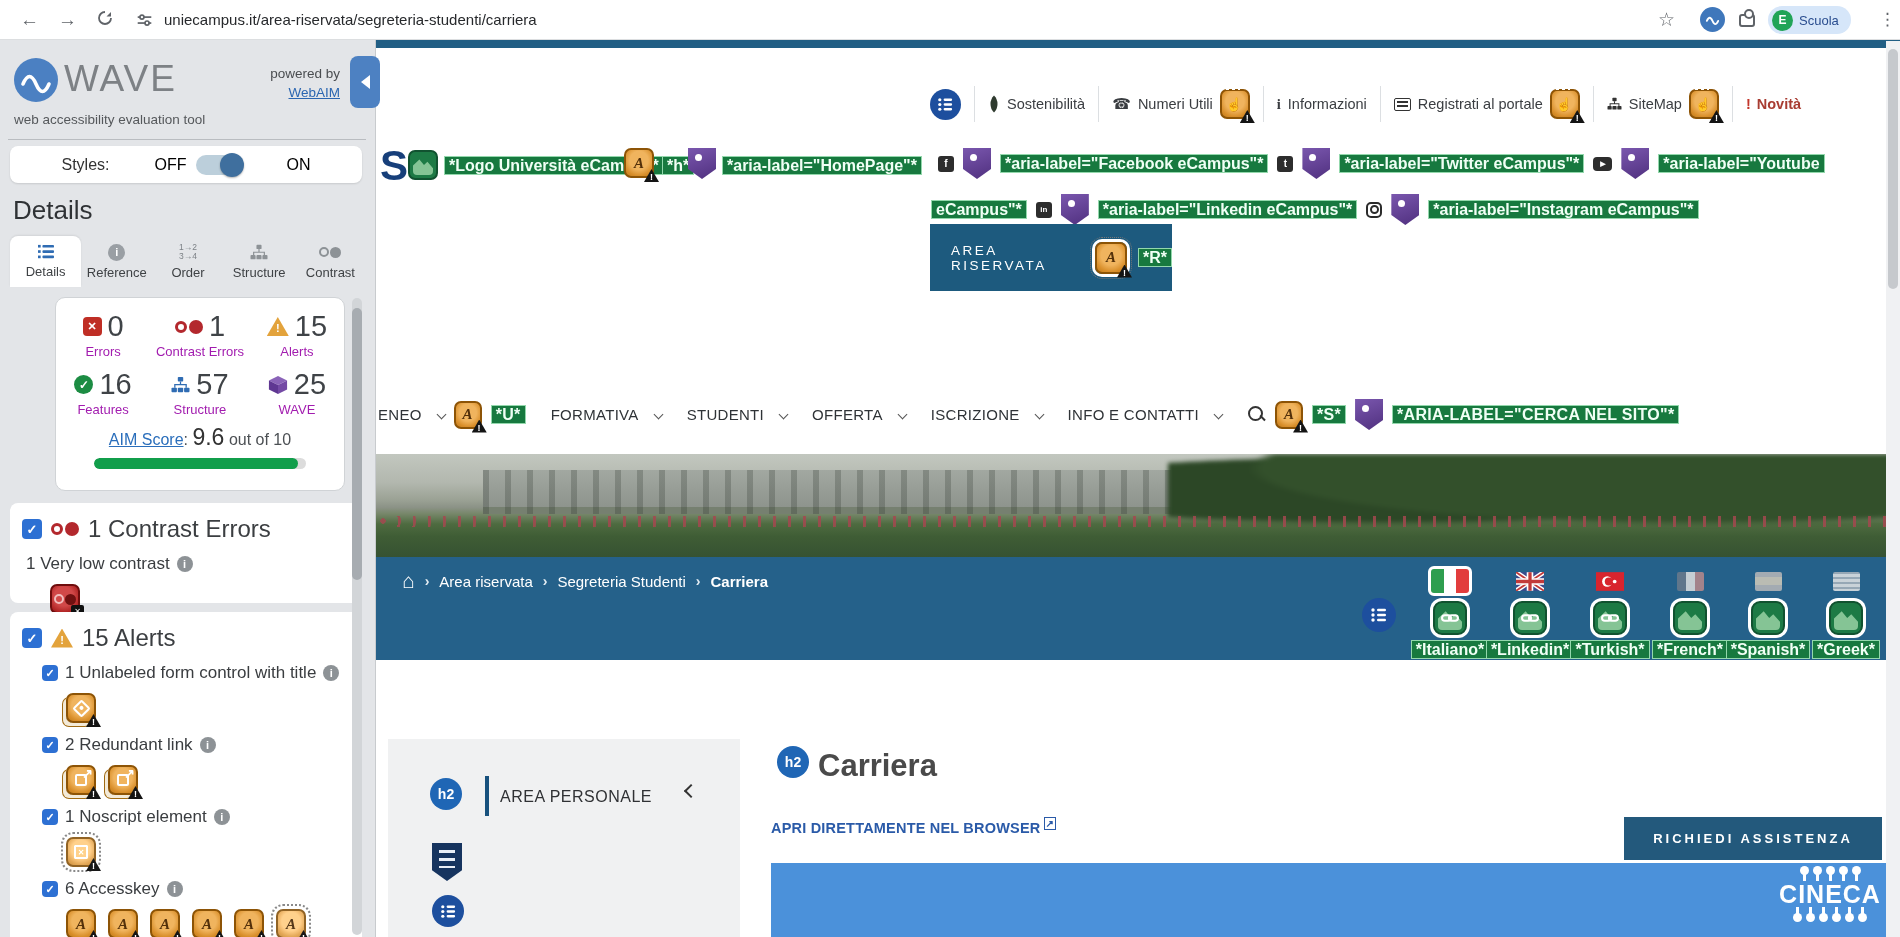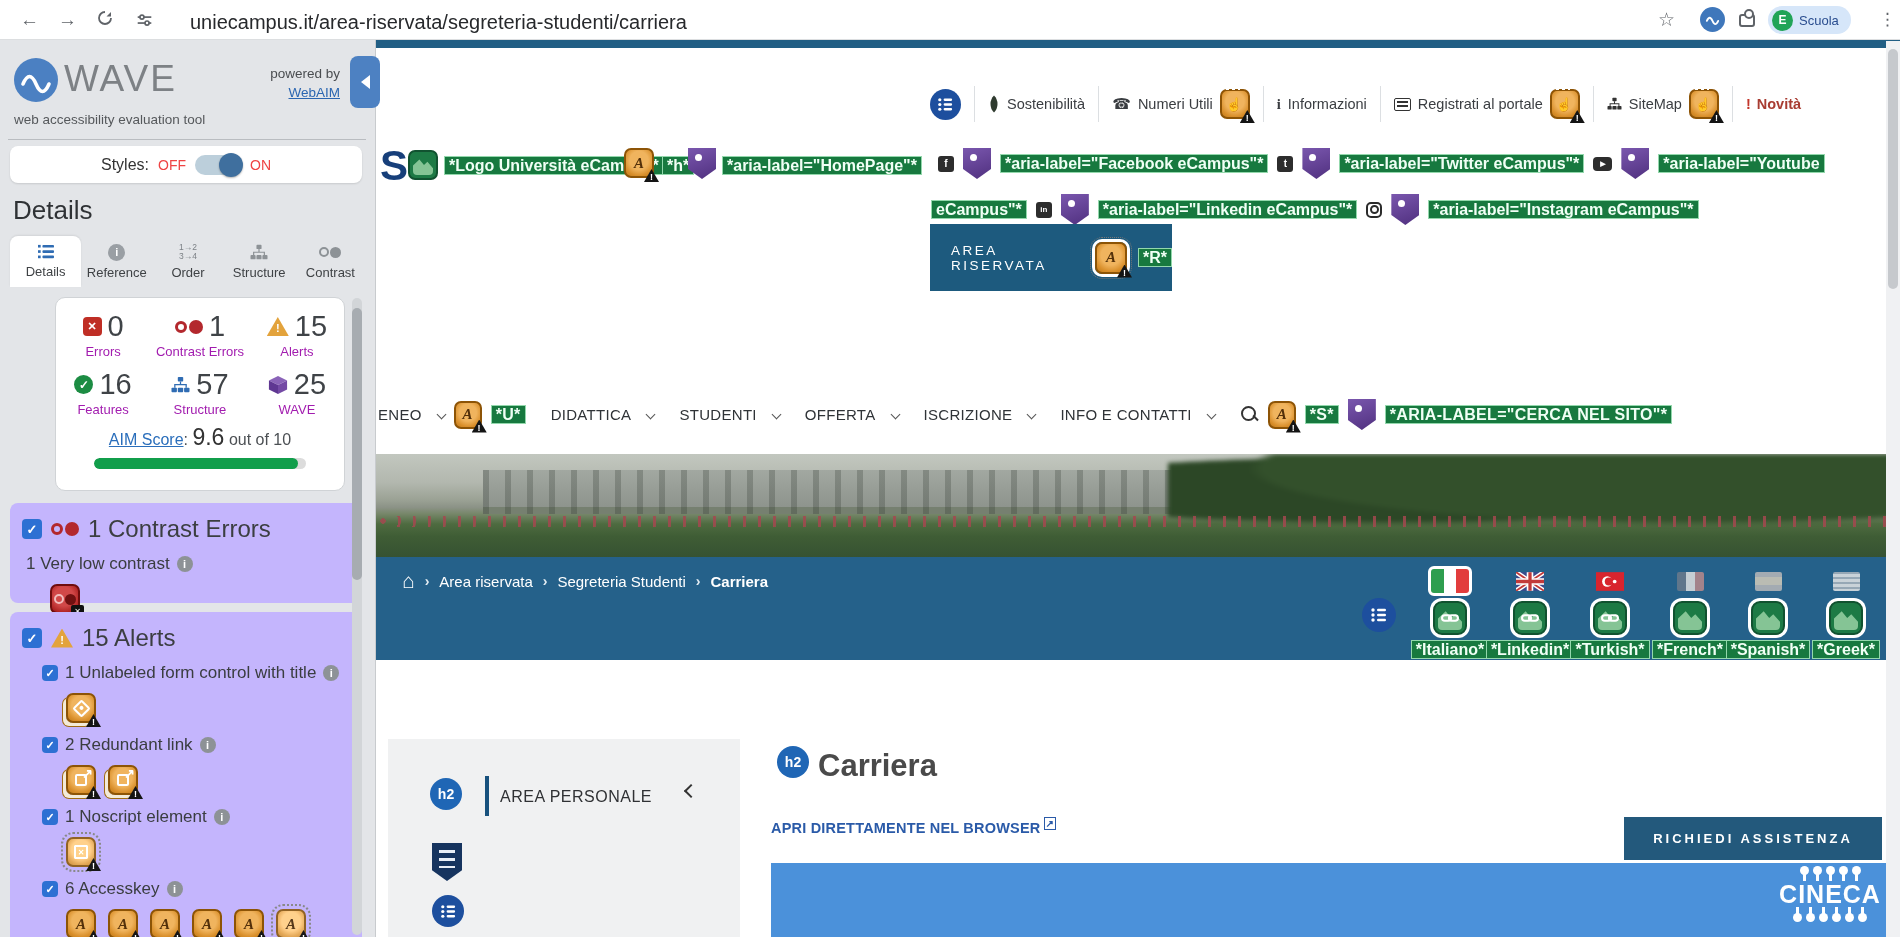--- a/index.html
+++ b/index.html
@@ -3,21 +3,21 @@
 <meta charset="utf-8">
 <style>
   * { margin:0; padding:0; box-sizing:border-box; }
   html,body { background:#fff; }
   body { font-family:"Liberation Sans", sans-serif; }
   .screen { position:relative; width:1900px; height:937px; background:#fff; overflow:hidden; }
 
   
   .bbar { position:absolute; left:0; top:0; width:1900px; height:40px; background:#fff; border-bottom:1px solid #dcdee0; z-index:40; }
   .bico { position:absolute; top:9px; font-size:19px; color:#5f6368; line-height:22px; }
-  .url { position:absolute; left:164px; top:11px; font-size:20px; color:#27292c;margin-left:26px; }
+  .url { position:absolute; left:164px; top:11px; font-size:15px; color:#27292c; }
   .pill { position:absolute; left:1768px; top:6px; height:28px; border-radius:14px; background:#d6e6f9; display:flex; align-items:center; gap:6px; padding:0 12px 0 4px; }
   .pille { width:21px; height:21px; border-radius:50%; background:#21a457; color:#fff; font-size:12px; font-weight:bold; display:flex; align-items:center; justify-content:center; }
   .pilln { font-size:13px; color:#2a4d8f; }
   .puzzle { position:absolute; left:1739px; top:14px; width:16px; height:13px; border:2px solid #5f6368; border-radius:3px; }
   .puzzle::before { content:""; position:absolute; top:-7px; left:3px; width:6px; height:6px; border:2px solid #5f6368; border-radius:50%; background:#fff; }
   .wext { position:absolute; left:1700px; top:7px; width:25px; height:25px; border-radius:50%; background:#3f77bb; display:flex; align-items:center; justify-content:center; }
   .vsb { position:absolute; left:1886px; top:41px; width:14px; height:896px; background:#f0f1f3; z-index:35; }
   .vsb i { position:absolute; left:2px; top:8px; width:10px; height:240px; background:#c6c9cd; border-radius:6px; }
 
   
@@ -64,21 +64,21 @@
   .sidebar { position:absolute; left:0; top:40px; width:376px; height:897px; background:#e3e5e8; border-right:1px solid #c8cbce; z-index:30; overflow:visible; }
   .wavebrand { position:absolute; left:64px; top:18px; font-size:37px; letter-spacing:2px; color:#7d8185; }
   .wavetag { position:absolute; left:14px; top:72px; font-size:13.5px; color:#55585b; }
   .pby { position:absolute; left:250px; top:24px; width:90px; text-align:right; font-size:13.5px; color:#4a4d50; line-height:19px; }
   .pby a { color:#2b66b1; text-decoration:underline; }
   .collapse { position:absolute; left:350px; top:16px; width:30px; height:52px; background:#4d81c2; border-radius:8px; display:flex; align-items:center; justify-content:center; z-index:31; }
   .collapse i { width:0; height:0; border-top:7px solid transparent; border-bottom:7px solid transparent; border-right:9px solid #fff; }
   .sdiv { position:absolute; left:8px; top:99px; width:358px; height:1px; background:#b9bcc0; }
   .stylesbox { position:absolute; left:10px; top:106px; width:352px; height:37px; background:#fff; border-radius:8px; box-shadow:0 1px 2px rgba(0,0,0,.12); display:flex; align-items:center; justify-content:center; gap:9px; }
   .stylesbox .lb { font-size:16px; color:#333; }
-  .stylesbox .oo { font-size:14px; color:#ef4444; }
+  .stylesbox .oo { font-size:16px; color:#000000;margin-left:36px; }
   .tog { width:46px; height:20px; border-radius:10px; background:#bccfdb; position:relative; }
   .tog i { position:absolute; right:-2px; top:-2px; width:24px; height:24px; border-radius:50%; background:#3f6f9e; box-shadow:0 1px 2px rgba(0,0,0,.3); }
   .dheading { position:absolute; left:13px; top:155px; font-size:26px; color:#2f3235; }
   .tabs { position:absolute; left:10px; top:196px; width:356px; height:51px; display:flex; }
   .tab { flex:1; display:flex; flex-direction:column; align-items:center; justify-content:center; gap:4px; font-size:13px; color:#3f4245; }
   .tab.active { background:#fff; border-radius:8px 8px 0 0; box-shadow:0 -1px 2px rgba(0,0,0,.08); }
   .ic-info { width:17px; height:17px; border-radius:50%; background:#9a9fa4; color:#fff; font-size:11px; font-weight:bold; display:flex; align-items:center; justify-content:center; }
   .ic-info::after { content:"i"; }
   .ic-order { font-size:8.5px; color:#7c8186; line-height:9px; text-align:left; height:18px; }
   .ic-order::before { content:"1→2"; display:block; }
@@ -94,21 +94,21 @@
   .stat .lab { font-size:13px; color:#a21caf; }
   .sq-red { width:19px; height:19px; background:#bf2e25; border-radius:4px; color:#fff; display:inline-flex; align-items:center; justify-content:center; flex:none; }
   .sq-red::after { content:"✕"; font-size:11px; font-weight:bold; }
   .gcheck { width:19px; height:19px; border-radius:50%; background:#1c8c43; color:#fff; display:inline-flex; align-items:center; justify-content:center; flex:none; }
   .gcheck::after { content:"✓"; font-size:12px; font-weight:bold; }
   .aimrow { text-align:center; margin-top:7px; font-size:16px; color:#4c5054; }
   .aimrow a { color:#2a6ebb; text-decoration:underline; }
   .aimrow b { font-size:23px; font-weight:400; color:#333; }
   .aimbar { margin:7px auto 0; width:212px; height:11px; border-radius:6px; background:#dcdcdc; overflow:hidden; }
   .aimbar i { display:block; height:100%; width:96%; background:#119e4b; border-radius:6px; }
-  .secbox { position:absolute; left:10px; width:352px; background:#c4b5fd; border-radius:8px; padding:12px 12px 14px; }
+  .secbox { position:absolute; left:10px; width:352px; background:#ffffff; border-radius:8px; padding:12px 12px 14px; }
   .sechead { display:flex; align-items:center; gap:9px; }
   .sechead .t { font-size:24px; color:#3b3e41; }
   .secitem { display:flex; align-items:center; gap:7px; margin:11px 0 4px 20px; font-size:17px; color:#3a3d40; }
   .secitem.first { margin-left:4px; }
   .iconrow { display:flex; align-items:flex-start; gap:12px; margin:10px 0 12px 44px; }
   .sscroll { position:absolute; left:352px; top:258px; width:10px; height:637px; background:#d2d5d8; border-radius:5px; }
   .sscroll i { position:absolute; left:0; top:10px; width:10px; height:272px; background:#a7acb1; border-radius:5px; }
 
   
   .tealstrip { position:absolute; left:376px; top:40px; width:1524px; height:8px; background:#215e84; }
@@ -320,21 +320,21 @@
   <div class="mainnav">
     <span class="mng">
         <span>ENEO</span>
         <span class="chev"></span>
         <span class="aicon akey" style="width:28px;height:28px;">
           <span class="g"></span>
         </span>
         <span class="glabel">*U*</span>
       </span>
     <span class="mng">
-        <span>DIDATTICA</span>
+        <span>FORMATIVA</span>
         <span class="chev"></span>
       </span>
     <span class="mng">
         <span>STUDENTI</span>
         <span class="chev"></span>
       </span>
     <span class="mng">
         <span>OFFERTA</span>
         <span class="chev"></span>
       </span>

